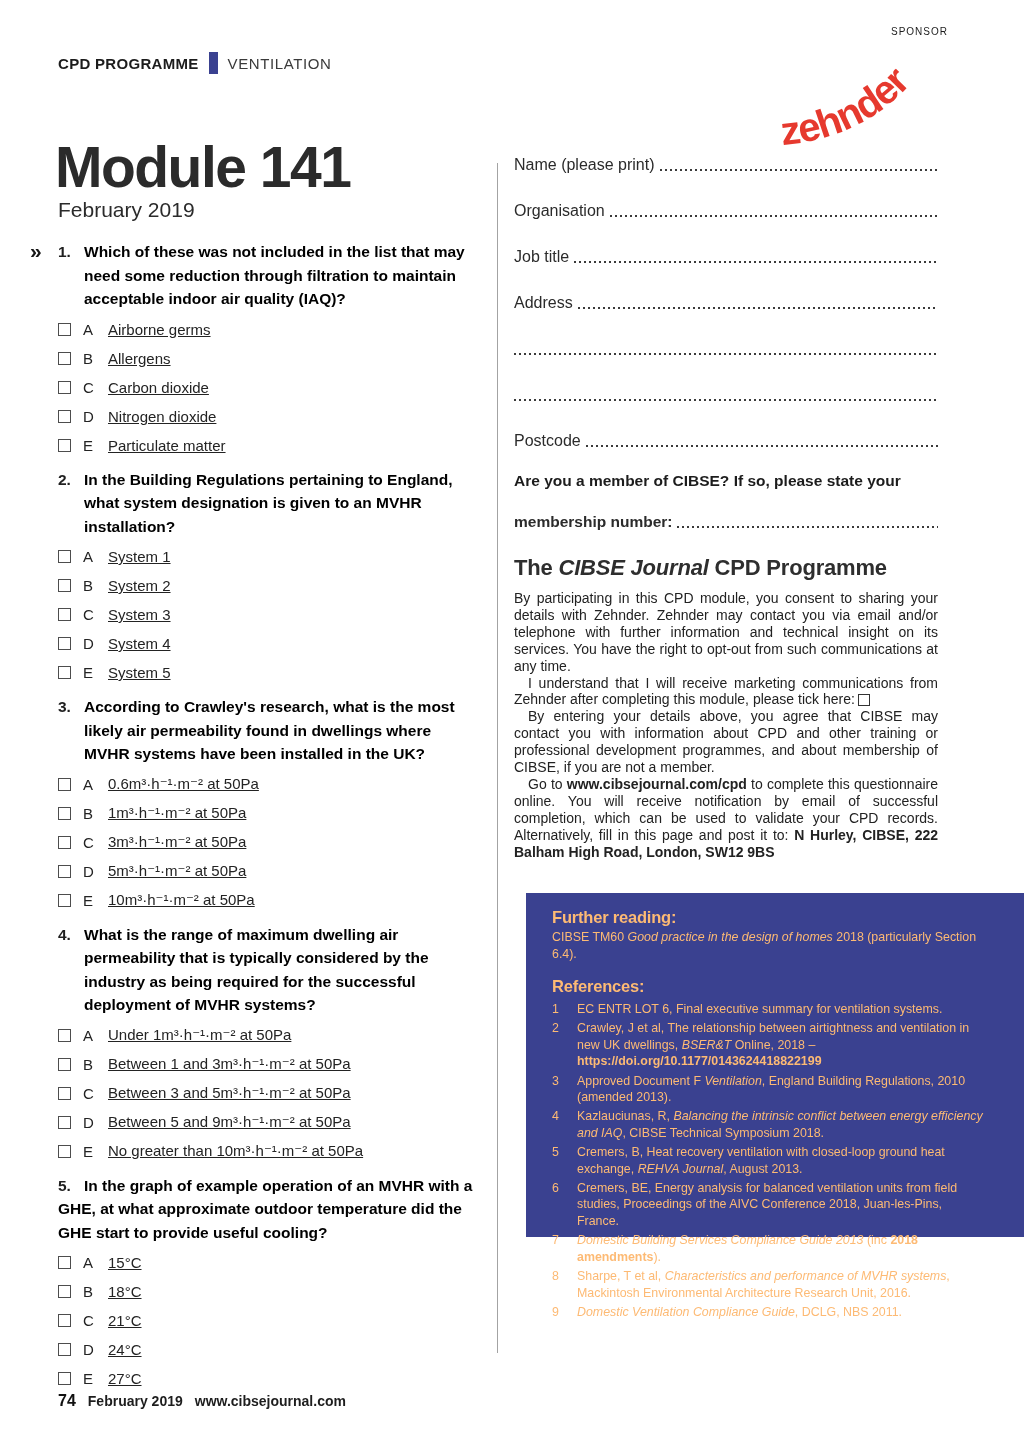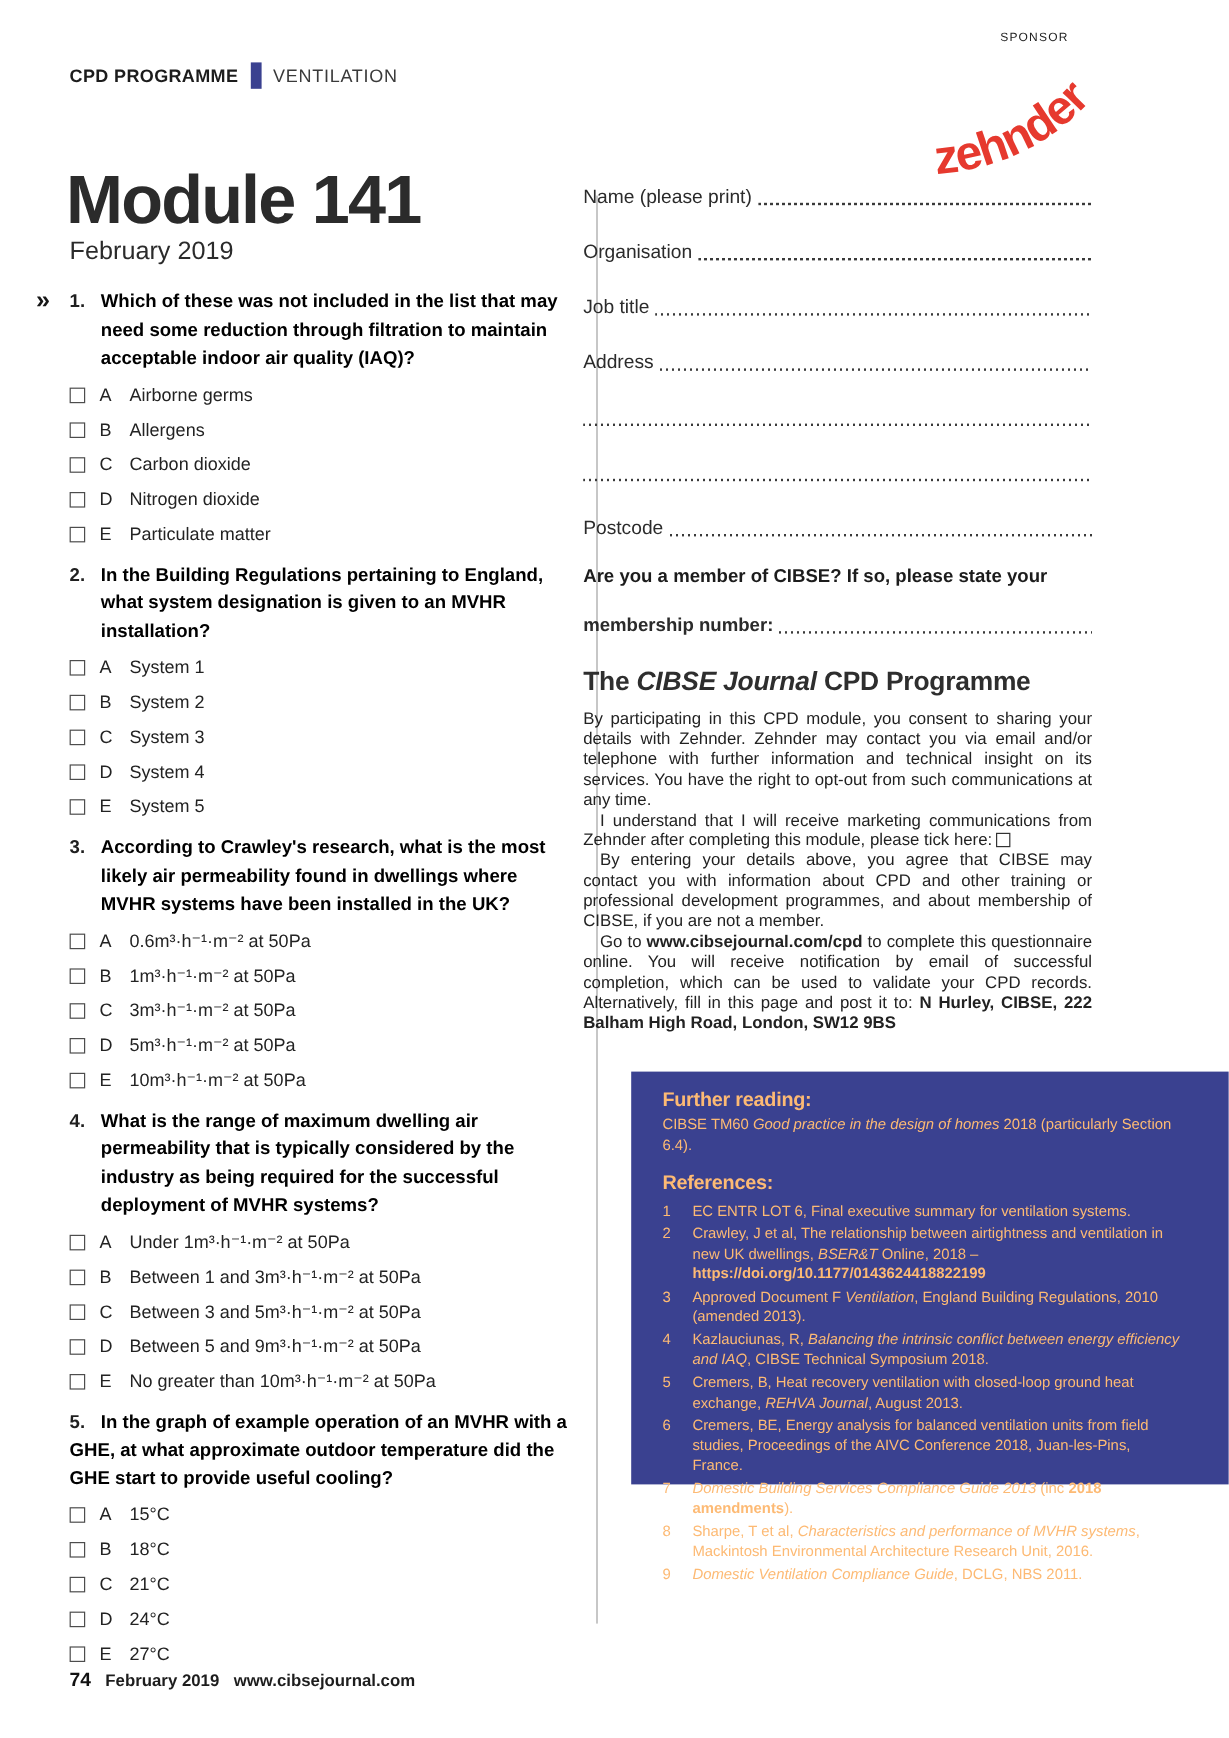--- a/index.html
+++ b/index.html
@@ -6,21 +6,21 @@
   html,body { background:#ffffff; }
   body { font-family:"Liberation Sans","DejaVu Sans",sans-serif; color:#1f1f1f; }
   .page { position:relative; width:1024px; height:1448px; background:#fff; overflow:hidden; }
 
   
   .eyebrow { position:absolute; left:58px; top:52px; display:flex; align-items:center; }
   .eyebrow-left { font-size:15px; font-weight:bold; letter-spacing:.3px; color:#1c1c1c; }
   .eyebrow-bar { width:9px; height:22px; background:#3a4190; margin:0 10px; }
   .eyebrow-right { font-size:15px; color:#3a3a3a; letter-spacing:.6px; }
 
-  .sponsor { position:absolute; top:26px; right:76px; width:172px; text-align:center; }
+  .sponsor { position:absolute; top:26px; right:76px; width:172px; text-align:right; }
   .sponsor-label { font-size:10px; letter-spacing:1px; color:#1c1c1c; }
   .sponsor svg { margin-top:2px; }
 
   .title { position:absolute; left:55px; top:134px; font-size:57px; font-weight:bold;
            letter-spacing:-1.5px; color:#2b2b2b; }
   .subdate { position:absolute; left:58px; top:198px; font-size:21px; color:#2b2b2b; }
 
   .divider { position:absolute; left:497px; top:163px; width:1px; height:1190px; background:#a3a3a3; }
 
   
@@ -29,24 +29,24 @@
   .q-chevron { position:absolute; left:-3px; top:-1px; font-size:21px; font-weight:bold; color:#161616; }
   .q-head { display:flex; margin-bottom:4px; }
   .q-head.block { display:block; }
   .q-num { flex:none; width:26px; font-size:15.5px; font-weight:bold; line-height:23.5px; }
   .q-head.block .q-num { display:inline-block; width:26px; }
   .q-text { flex:1; font-size:15.5px; font-weight:bold; line-height:23.5px; color:#000000; }
   .q-head.block .q-text { display:inline; }
   .opt { display:flex; align-items:center; height:29px; }
   .cb { flex:none; width:13px; height:13px; border:1.6px solid #4d4d4d; background:#fff; margin-right:12px; }
   .opt-letter { flex:none; width:25px; font-size:15px; color:#232323; }
-  .opt-text { font-size:15px; color:#232323; }
-
-  
-  .rightcol { position:absolute; left:486px; top:150px; width:424px; }
+  .opt-text { font-size:15px; color:#232323;text-decoration:underline; }
+
+  
+  .rightcol { position:absolute; left:514px; top:150px; width:424px; }
   .field { display:flex; align-items:flex-end; height:24px; margin-bottom:22px; }
   .field-label { font-size:16px; color:#2b2b2b; white-space:nowrap; }
   .lead { flex:1; height:2px; margin-left:5px; margin-bottom:3px;
           background:repeating-linear-gradient(90deg,#3a3a3a 0 1.8px,transparent 1.8px 5px); }
   .member-q { margin-top:20px; font-size:15.5px; font-weight:bold; color:#1c1c1c; }
   .member-row { display:flex; align-items:flex-end; height:24px; margin-top:17px; }
   .member-row .field-label { font-weight:bold; font-size:15.5px; }
 
   .prog-h { margin-top:24px; font-size:22px; font-weight:600; letter-spacing:-.2px; color:#2e2e2e; }
   .prog-h .it { font-style:italic; }

